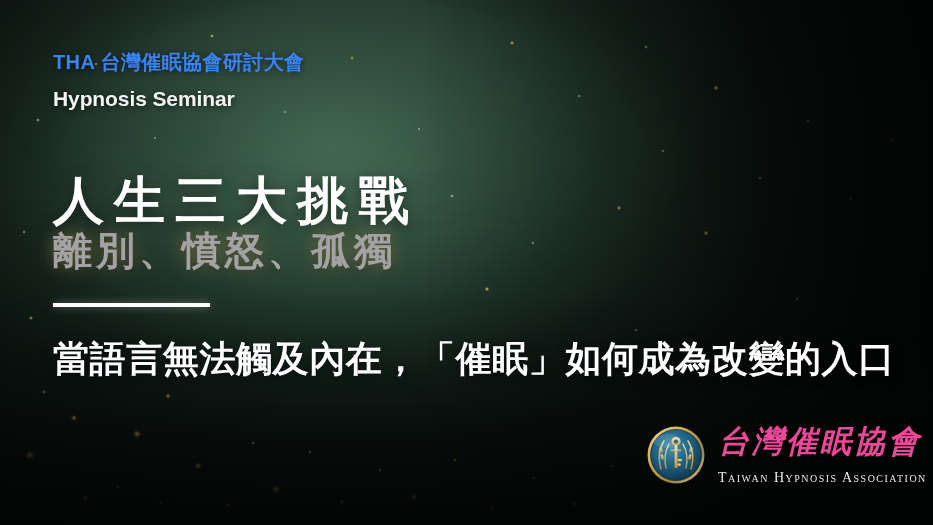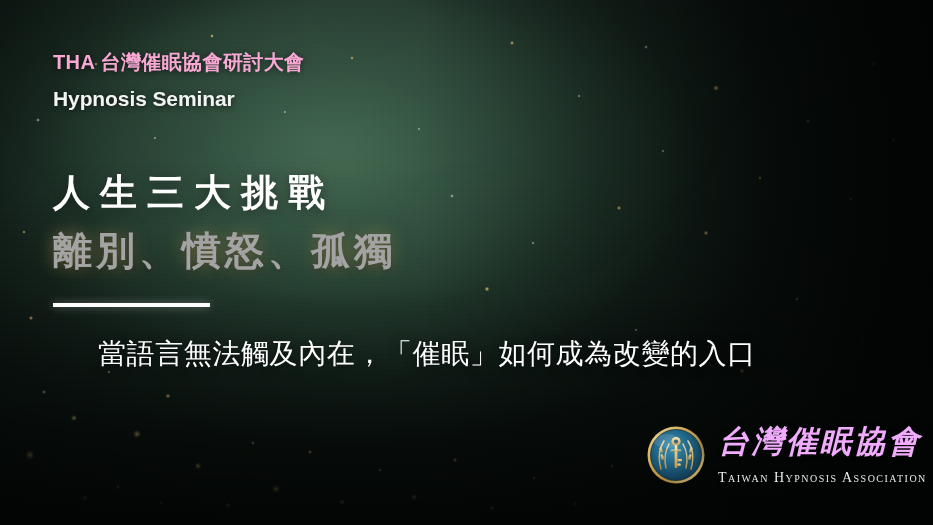--- a/index.html
+++ b/index.html
@@ -94,35 +94,35 @@
   .bg-particles svg { display:block; width:100%; height:100%; }
 
   
   .content { position:absolute; inset:0; }
 
   .eyebrow {
     position:absolute; left:53px; top:50px;
     width:640px;
   }
   .eyebrow-zh {
-    font-size:20px; font-weight:700; color:#f9a8d4;
+    font-size:20px; font-weight:700; color:#3b82f6;
     letter-spacing:.4px; line-height:1.28;
     text-shadow:0 1px 6px rgba(0,0,0,.6);
     white-space:nowrap;
   }
   .eyebrow-en {
     font-size:21px; font-weight:700; color:#f2f5f3;
     letter-spacing:-.1px; line-height:1.3; margin-top:9px;
     text-shadow:0 1px 6px rgba(0,0,0,.6);
     white-space:nowrap;
   }
 
   .headline {
     position:absolute; left:53px; top:173px;
-    font-size:37px; font-weight:700; color:#ffffff;
+    font-size:51px; font-weight:700; color:#ffffff;
     letter-spacing:10px; line-height:1.08;
     text-shadow:0 2px 14px rgba(0,0,0,.55), 0 0 26px rgba(255,255,255,.10);
     white-space:nowrap;
   }
 
   .subhead {
     position:absolute; left:53px; top:229px;
     font-size:39px; font-weight:700; color:#a3a3a3;
     letter-spacing:4px; line-height:1.12;
     text-shadow:0 0 16px rgba(228,196,116,.45), 0 2px 10px rgba(0,0,0,.55);
@@ -131,38 +131,37 @@
 
   .divider {
     position:absolute; left:53px; top:303px;
     width:157px; height:4px;
     background:#ffffff;
     box-shadow:0 0 8px rgba(255,255,255,.35);
   }
 
   .bodyline {
     position:absolute; left:53px; top:336px;
-    font-size:28px; font-weight:400; color:#ffffff;
+    font-size:36px; font-weight:700; color:#ffffff;
     letter-spacing:.6px; line-height:1.25;
     text-shadow:0 2px 10px rgba(0,0,0,.6);
     white-space:nowrap;
-    margin-left:45px;
   }
 
   
   .logo {
     position:absolute; left:646px; top:424px;
     display:flex; align-items:center; gap:12px;
   }
   .logo-emblem { width:60px; height:60px; flex:0 0 60px; }
   .logo-emblem svg { display:block; width:60px; height:60px; }
   .logo-text { display:flex; flex-direction:column; }
   .logo-zh {
     font-family:"DejaVu Serif", serif;
-    font-size:31px; font-weight:700; color:#f0abfc;
+    font-size:31px; font-weight:700; color:#ec4899;
     letter-spacing:3px; line-height:1.12;
     font-style:italic;
     text-shadow:0 1px 5px rgba(0,0,0,.7);
     white-space:nowrap;
   }
   .logo-en {
     font-family:"Liberation Serif", serif;
     font-size:14px; font-weight:400; color:#e9ece9;
     letter-spacing:1.5px; line-height:1.2;
     margin-top:11px;

